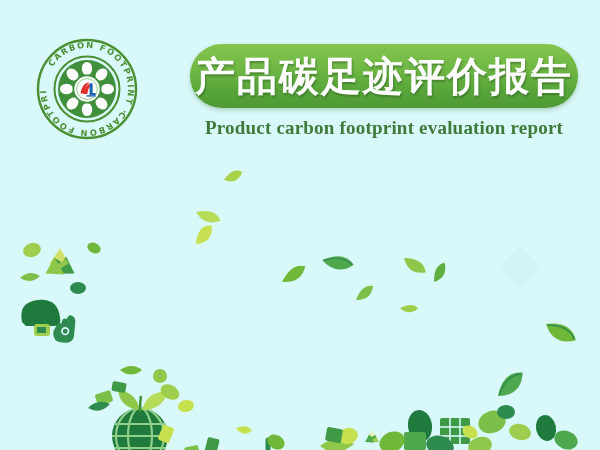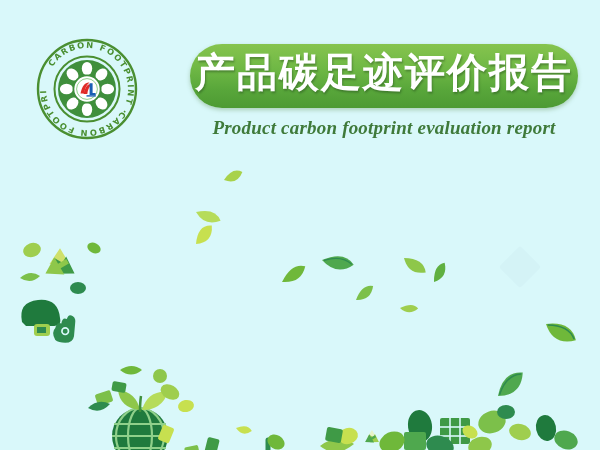--- a/index.html
+++ b/index.html
@@ -26,29 +26,29 @@
   .title-pill{
     position:absolute;left:190px;top:44px;width:388px;height:64px;
     border-radius:32px;
     background:linear-gradient(180deg,#86c44e 0%,#6fb845 38%,#58a63a 72%,#4d9a33 100%);
     box-shadow:0 2px 4px rgba(80,130,60,.35);
     display:flex;align-items:center;justify-content:center;
     box-sizing:border-box;
   }
   .title-text{
     color:#ffffff;font-size:40px;font-weight:bold;letter-spacing:2px;
-    font-family:Liberation Mono, monospace;
+    font-family:Liberation Sans, sans-serif;
     text-shadow:1px 2px 2px rgba(40,80,30,.45);
     line-height:1;white-space:nowrap;
   }
   .subtitle{
     position:absolute;left:190px;top:117px;width:388px;
     text-align:center;color:#3f7a3a;
     font-family:"Liberation Serif","DejaVu Serif",serif;
-    font-size:19px;font-weight:bold;letter-spacing:.2px;white-space:nowrap;font-style:italic;
+    font-size:19px;font-weight:bold;letter-spacing:.2px;white-space:nowrap;
   }
 
   
   .art{position:absolute;left:0;top:170px;width:600px;height:280px;}
   .art svg{display:block;}
 </style>
 </head>
 <body>
 
 <div id="page">

